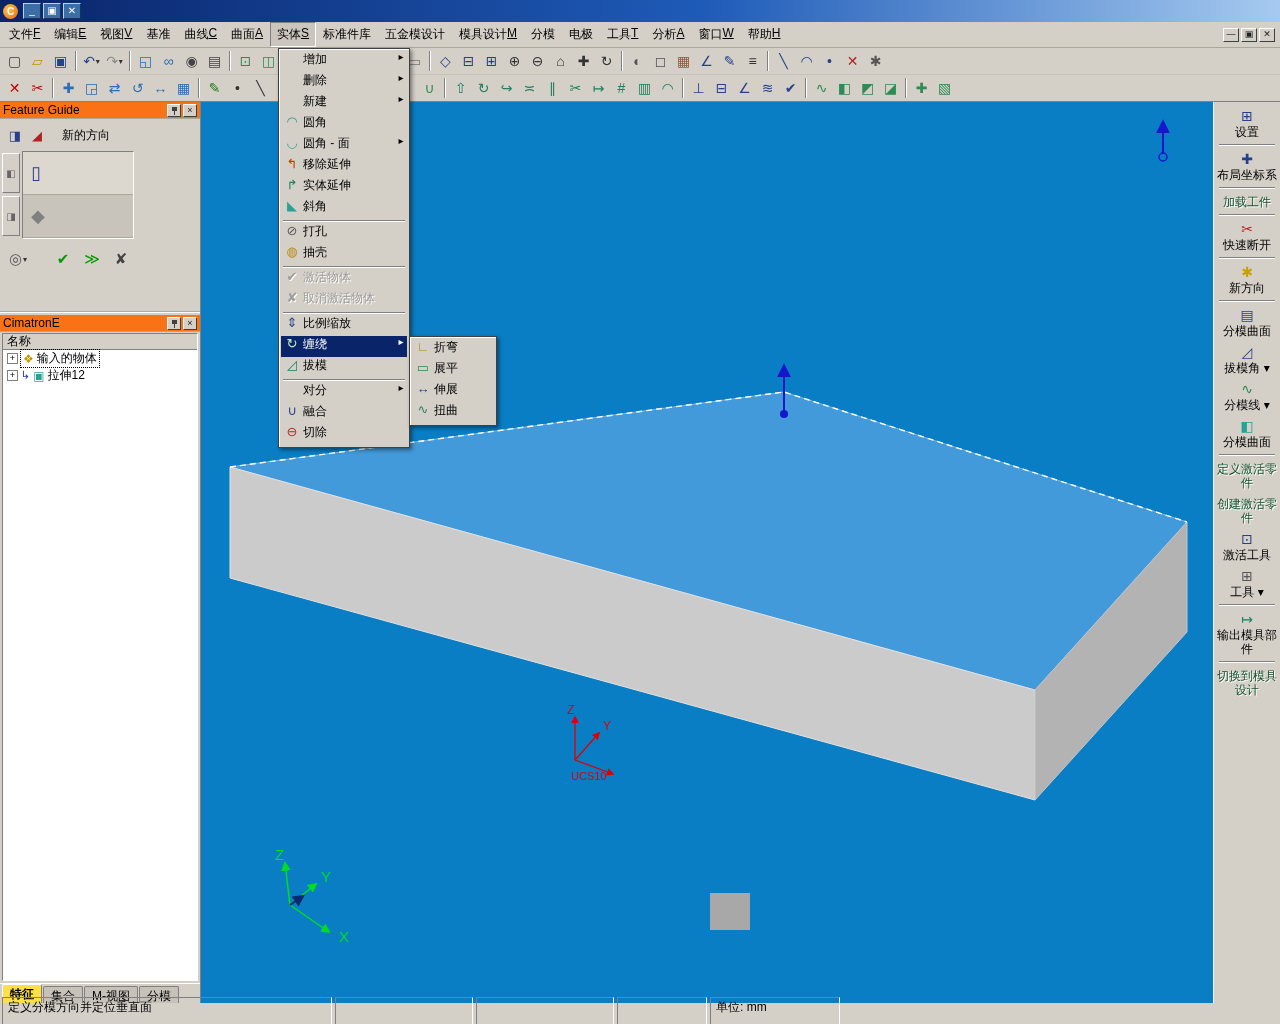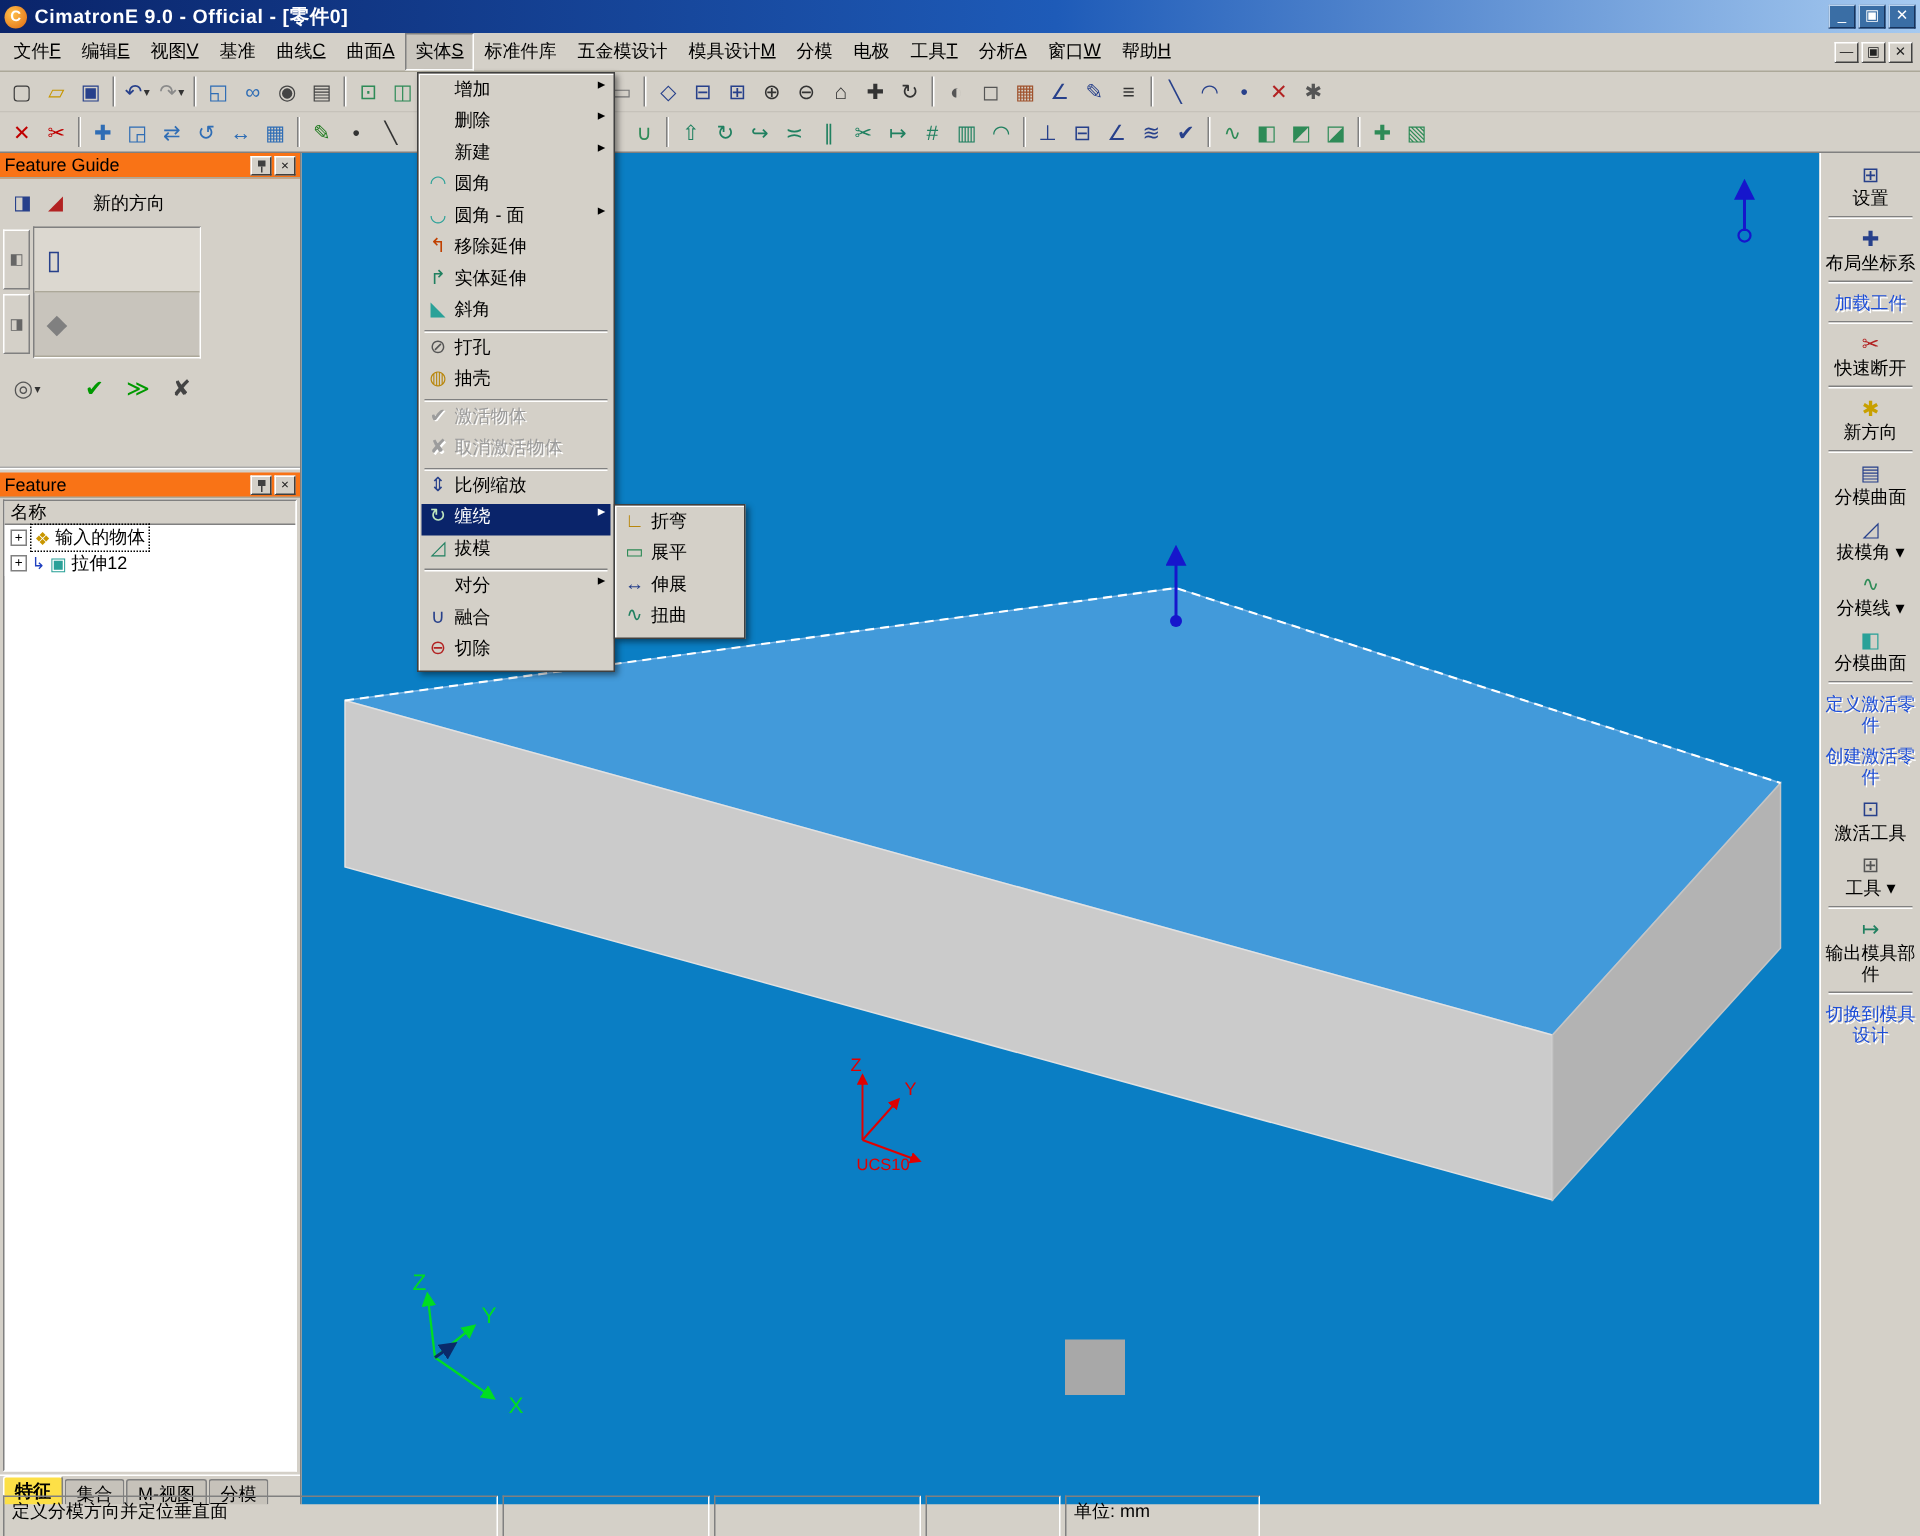--- a/index.html
+++ b/index.html
@@ -75,21 +75,21 @@
 .viewport{position:absolute;left:201px;top:102px;width:1012px;height:901px;background:#0a7ec4;overflow:hidden;z-index:1}
 .vsvg{position:absolute;left:0;top:0}
 .fl-toolbar{position:absolute;left:33px;top:26px;z-index:5}
 .fbtn{width:72px;height:22px;background:#d4d0c8;border:1px solid;border-color:#fff #404040 #404040 #fff;margin-bottom:7px;display:flex;align-items:center;padding:0 5px;white-space:nowrap;overflow:hidden;cursor:default}
 
 
 .right-panel{position:absolute;left:1213px;top:102px;width:67px;height:901px;background:#d4d0c8;border-left:1px solid #fff;padding:3px 1px;overflow:hidden;z-index:10}
 .ritem{display:flex;flex-direction:column;align-items:center;padding:3px 0;cursor:default}
 .rg{font-size:14px;height:16px;line-height:16px}
 .rl{font-size:12px;line-height:14px;text-align:center;width:60px;word-break:break-all;margin-top:1px}
-.ritem.dis .rl{color:#1d4ed8;text-shadow:1px 1px 0 #fff}
+.ritem.dis .rl{color:#14532d;text-shadow:1px 1px 0 #fff}
 .rsep{height:2px;border-top:1px solid #808080;border-bottom:1px solid #fff;margin:2px 4px}
 
 
 .statusbar{position:absolute;left:0;top:1003px;width:1280px;height:21px;background:#d4d0c8;display:flex;align-items:center;padding:1px 2px;gap:3px;z-index:20}
 .scell{height:33px;border:1px solid;border-color:#808080 #fff #fff #808080;padding:1px 5px;white-space:nowrap;overflow:hidden}
 .sc1{width:330px}.sc2{width:138px}.sc3{width:138px}.sc4{width:90px}.sc5{flex:1}.sc6{width:130px}
 
 
 .popup{position:absolute;background:#d4d0c8;border:1px solid #404040;box-shadow:inset 1px 1px 0 #fff,2px 2px 4px rgba(0,0,0,.45);padding:2px;z-index:60}
 .menu-popup{left:278px;top:48px;width:132px}
@@ -100,21 +100,20 @@
 .ma{width:12px;font-size:10px;text-align:center;flex:0 0 auto}
 .mrow.hl{background:#0a246a;color:#fff}
 .mrow.dis{color:#9c9c9c;text-shadow:1px 1px 0 #fff}
 .msep{height:2px;border-top:1px solid #808080;border-bottom:1px solid #fff;margin:1px 2px}
 </style>
 </head>
 <body>
 
 <div class="titlebar">
   <div class="app-icon">C</div>
-  <div class="title-text">CimatronE 9.0 - Official - [零件0]</div>
   <div class="win-controls">
     <div class="wbtn">_</div>
     <div class="wbtn">▣</div>
     <div class="wbtn">✕</div>
   </div>
 </div>
 
 <div class="menubar">
   <div class="mitems">
       <div class="mitem">
@@ -470,21 +469,21 @@
           <span style="color: rgb(0, 153, 0);">≫</span>
         </div>
         <div class="fgc">
           <span style="color: rgb(68, 68, 68);">✘</span>
         </div>
       </div>
   </div>
 
   <div class="fp">
     <div class="panel-title">
-      <span class="pt-label">Feature</span>
+      <span class="pt-label">CimatronE</span>
       <span class="small-btn pinbtn"></span>
       <span class="small-btn">×</span>
     </div>
     <div class="fp-inner">
       <div class="fp-header">名称</div>
       <div class="fp-rows">
           <div class="trow focused">
             <span class="plus">+</span>
             <span class="tlblwrap">
               <span class="ticon" style="color: rgb(200, 150, 0);">❖</span>

